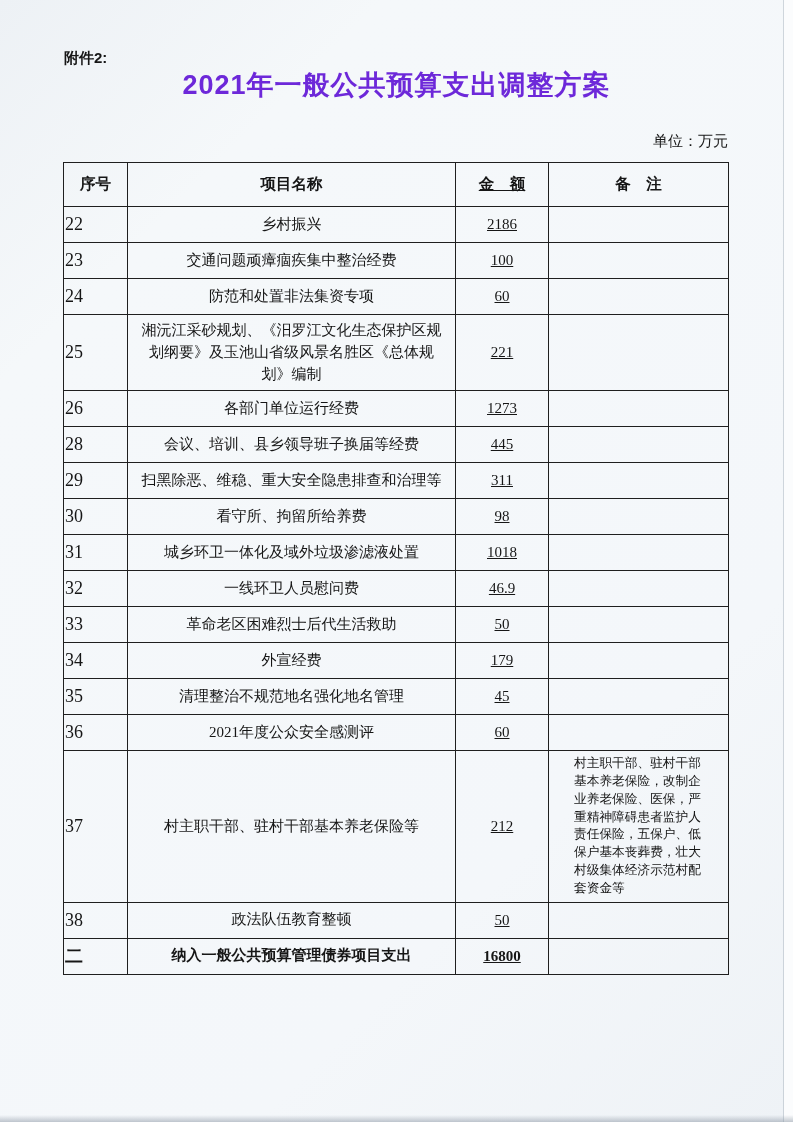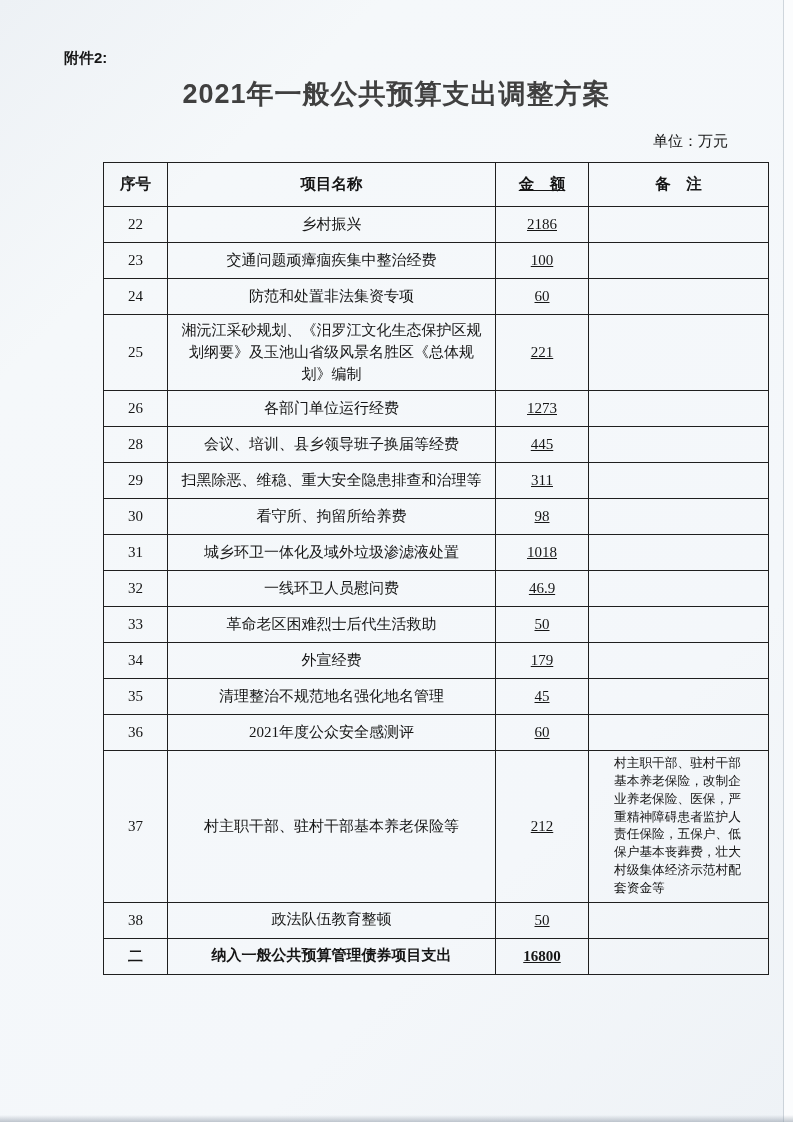--- a/index.html
+++ b/index.html
@@ -8,38 +8,38 @@
     background: linear-gradient(135deg, #edf1f5 0%, #f5f8fa 20%, #f4f7fa 72%, #eef2f6 100%);
     font-family: "Liberation Serif", "DejaVu Serif", serif;
     color: #161616;
   }
   .attachment {
     position: absolute; left: 64px; top: 49px;
     font-size: 15px; font-weight: 600;
     font-family: "Liberation Sans", "DejaVu Sans", sans-serif;
   }
   .title {
-    position: absolute; left: 0; top: 76px; width: 100%; margin: 0;
+    position: absolute; left: 0; top: 67px; width: 100%; margin: 0;
     text-align: center; font-size: 27px; font-weight: 700; letter-spacing: 1px;
     font-family: "Liberation Sans", "DejaVu Sans", sans-serif;
-    color: #404040;
+    color: #6d28d9;
   }
   .unit { position: absolute; top: 132px; right: 65px; font-size: 15px; font-family: Liberation Serif, serif; }
   table.budget {
     position: absolute; left: 63px; top: 162px; width: 665px;
-    border-collapse: collapse; table-layout: fixed; margin-left: 40px;
+    border-collapse: collapse; table-layout: fixed;
   }
   .budget th, .budget td { border: 1.6px solid #1f1f1f; vertical-align: middle; }
   .budget thead tr { height: 44px; }
   .budget tbody tr { height: 36px; }
   .budget th {
     font-size: 15.5px; font-weight: 700; text-align: center;
     font-family: "Liberation Sans", "DejaVu Sans", sans-serif;
   }
-  .c-no     { text-align: center; font-size: 15px; }
+  .c-no     { text-align: left; font-size: 18px; }
   .c-name   { text-align: center; font-size: 15px; padding: 5px 8px; line-height: 1.45; }
   .c-amount { text-align: center; font-size: 15px; text-decoration: underline; }
   .c-remark { text-align: left; font-size: 14.5px; padding: 4px 25px; line-height: 1.35; }
   .small-remark { font-size: 12.7px !important; line-height: 1.4; }
   .bold-row .c-no, .bold-row .c-name, .bold-row .c-amount { font-weight: 700; }
   .right-strip { position: absolute; right: 0; top: 0; bottom: 0; width: 9px; background: #fbfcfd; }
   .paper-edge-right { position: absolute; top: 0; bottom: 0; right: 9px; width: 1px; background: rgba(150,162,175,.4); }
   .scan-edge-bottom {
     position: absolute; left: 0; right: 0; bottom: 0; height: 7px;
     background: linear-gradient(180deg, rgba(150,160,172,0), rgba(145,155,168,.55));

